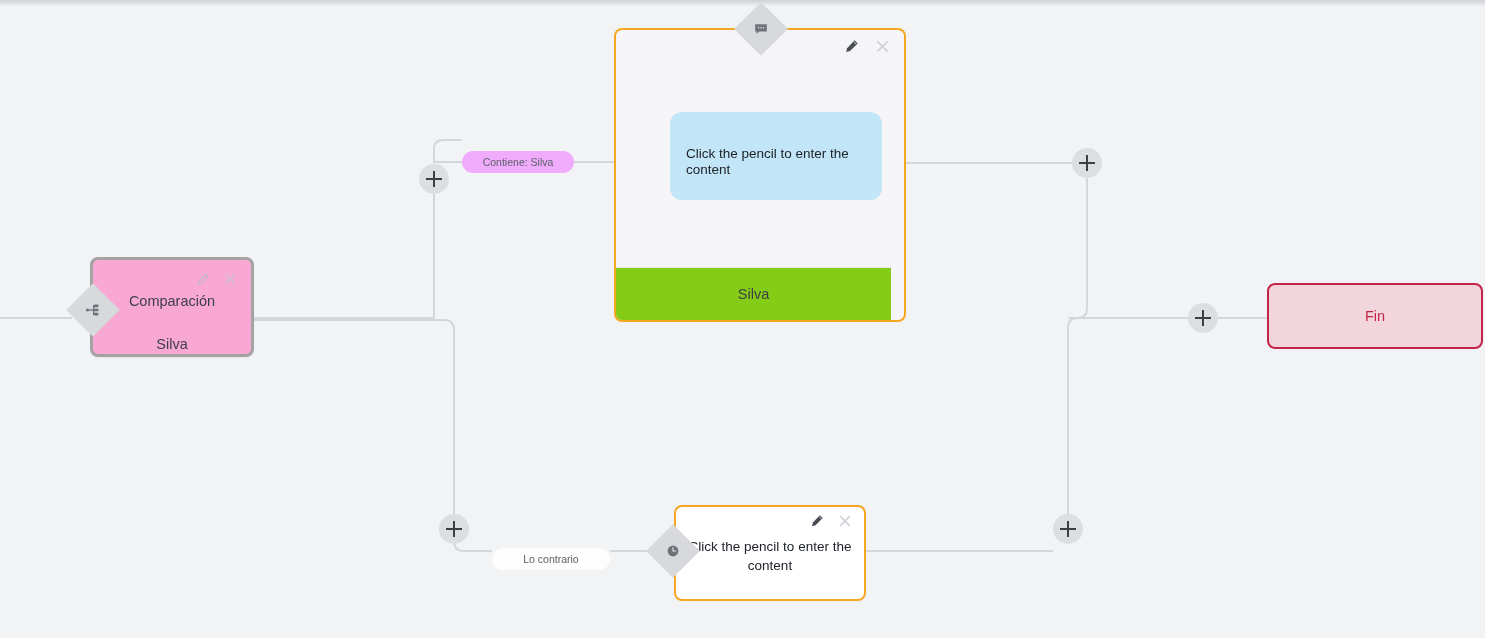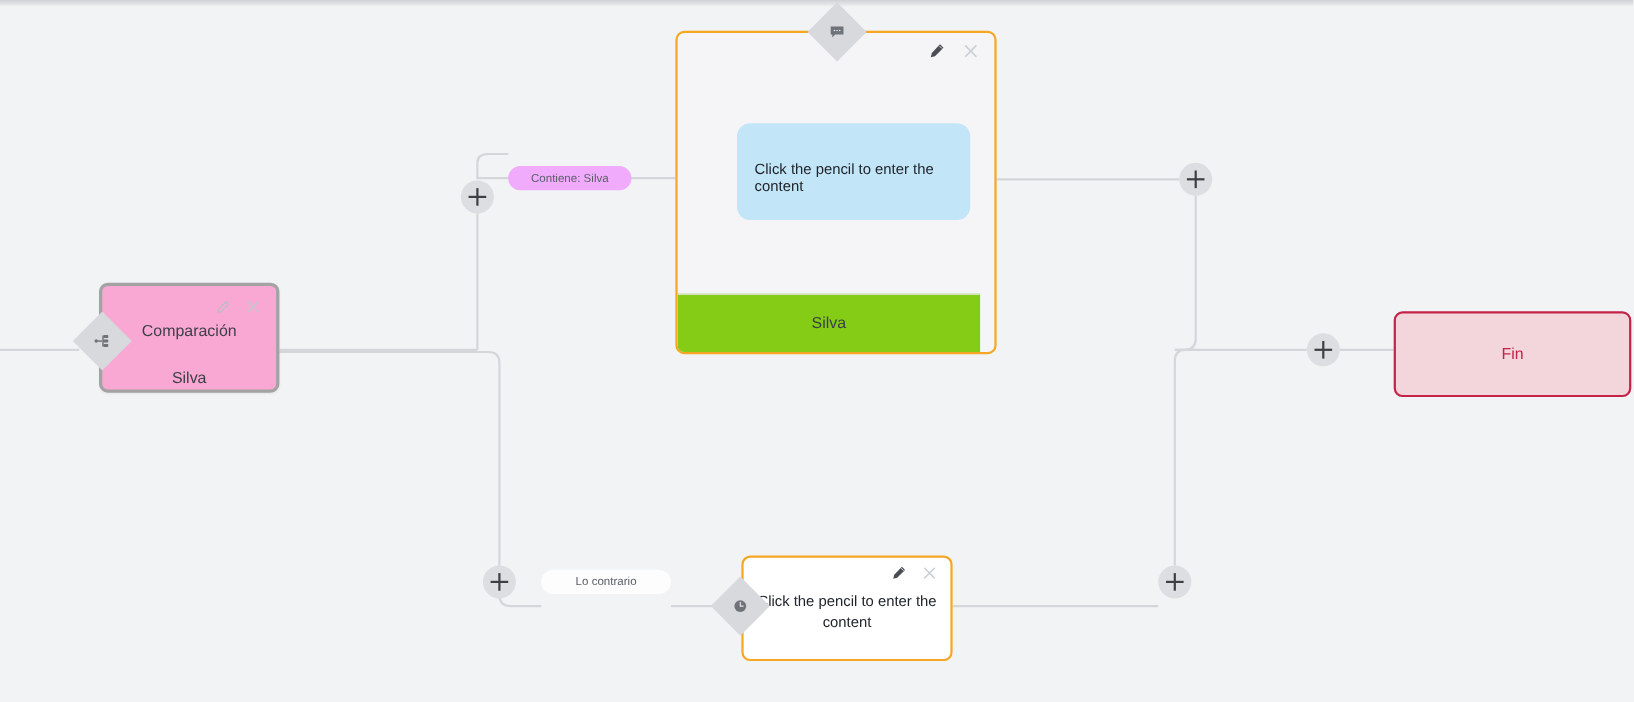--- a/index.html
+++ b/index.html
@@ -217,21 +217,21 @@
     color: #20242b;
     font-size: 13.5px;
     line-height: 19px;
   }
 
   
   .fin-node {
     left: 1267px;
     top: 283px;
     width: 216px;
-    height: 78px;
+    height: 66px;
     background: #f2d6dc;
     border: 2px solid #c42348;
     border-radius: 8px;
     display: flex;
     align-items: center;
     justify-content: center;
     color: #c42348;
     font-size: 14.5px;
   }
 
@@ -321,21 +321,21 @@
     </div>
 
     <div class="cmp-body">
       <div>Comparación</div>
       <div class="line2">Silva</div>
     </div>
   </div>
 
   <div class="pill pill-grey" style="left:462px; top:151px; width:112px;">Contiene: Silva</div>
 
-  <div class="pill pill-white" style="left:492px; top:518px; width:118px;">Lo contrario</div>
+  <div class="pill pill-white" style="left:492px; top:548px; width:118px;">Lo contrario</div>
 
   <div class="diamond msg-diamond">
     <span class="dglyph">
       <svg width="16" height="16" viewBox="0 0 16 16" aria-hidden="true">
         <path d="M2.2 3.2h11.6v7.2H6.2L3.6 13V10.4H2.2z" fill="#6e7279"></path>
         <circle cx="5.6" cy="6.7" r="0.75" fill="#e3e5e8"></circle>
         <circle cx="8" cy="6.7" r="0.75" fill="#e3e5e8"></circle>
         <circle cx="10.4" cy="6.7" r="0.75" fill="#e3e5e8"></circle>
       </svg>
     </span>

